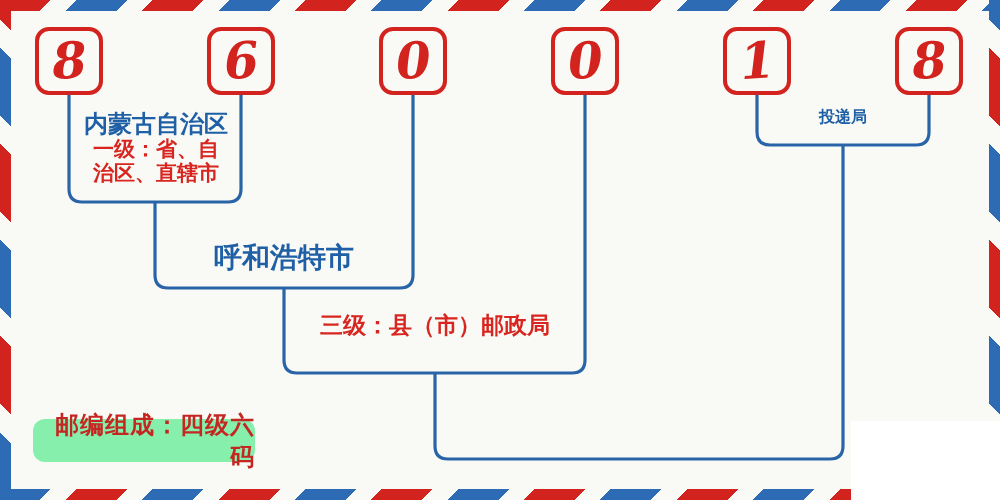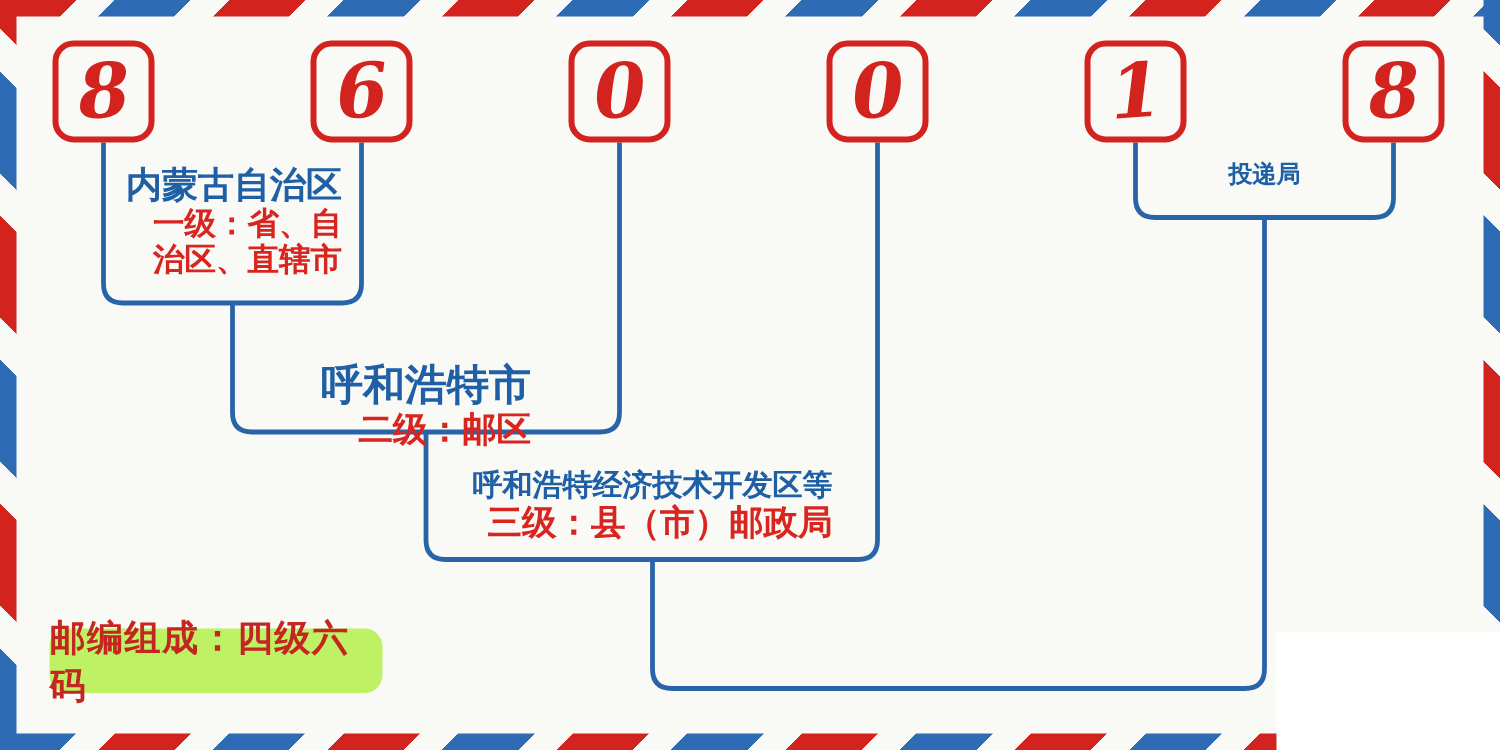--- a/index.html
+++ b/index.html
@@ -57,36 +57,36 @@
     font-size:50px;line-height:1;color:#d2231f;
     transform:rotate(-4deg);
   }
   
   .lvl{
     position:absolute;transform:translateX(-50%);
     text-align:center;white-space:nowrap;z-index:4;
     font-weight:bold;line-height:1.14;
   }
   .lvl .name{color:#1e5fa6;}
-  .lvl .desc{color:#d8251f;text-align:right;}
+  .lvl .desc{color:#d8251f;}
   .lvl1{left:156px;top:111px;font-size:21px;}
   .lvl1 .name{font-size:24px;}
   .lvl2{left:284px;top:221px;font-size:23px;}
   .lvl2 .name{font-size:28px;margin-top:21px;}
   .lvl3{left:435px;top:313px;font-size:23px;}
   .lvl3 .name{font-size:20px;}
   .lvl4{left:637px;top:390px;font-size:22px;}
   .lvl4 .name{font-size:22px;margin-bottom:12px;}
   .lvl5{left:843px;top:108px;font-size:16px;}
   
   .footer-chip{
     position:absolute;left:33px;top:419px;width:222px;height:43px;
-    background:#bef264;border-radius:12px;z-index:4;
+    background:#86efac;border-radius:12px;z-index:4;
     display:flex;align-items:center;justify-content:center;
-    font-size:24px;font-weight:bold;color:#c42622;letter-spacing:1px;
+    font-size:24px;font-weight:bold;color:#c42622;letter-spacing:1px;text-align:right;
   }
 </style>
 </head>
 <body>
 
 <div class="stage">
 
   <div class="strip top"></div>
   <div class="strip bottom"></div>
   <div class="strip left"></div>
@@ -121,25 +121,23 @@
   </div>
 
   <div class="lvl lvl1">
     <div class="name">内蒙古自治区</div>
     <div class="desc">一级：省、自</div>
     <div class="desc">治区、直辖市</div>
   </div>
 
   <div class="lvl lvl2">
     <div class="name">呼和浩特市</div>
-    <div class="desc">二级：邮区</div>
   </div>
 
   <div class="lvl lvl3">
-    <div class="name">呼和浩特经济技术开发区等</div>
     <div class="desc">三级：县（市）邮政局</div>
   </div>
 
 
   <div class="lvl lvl5">
     <div class="name">投递局</div>
   </div>
 
   <div class="footer-chip">
     <span>邮编组成：四级六码</span>

